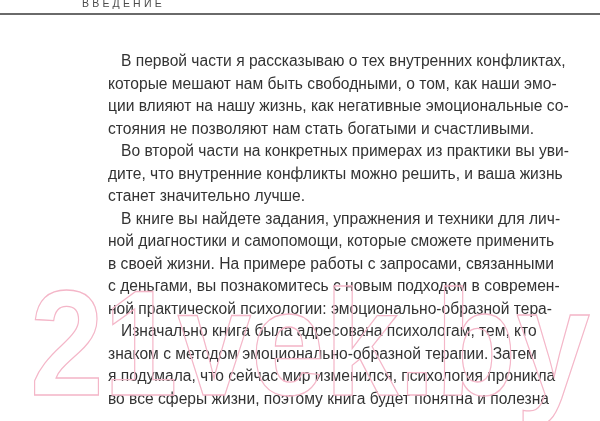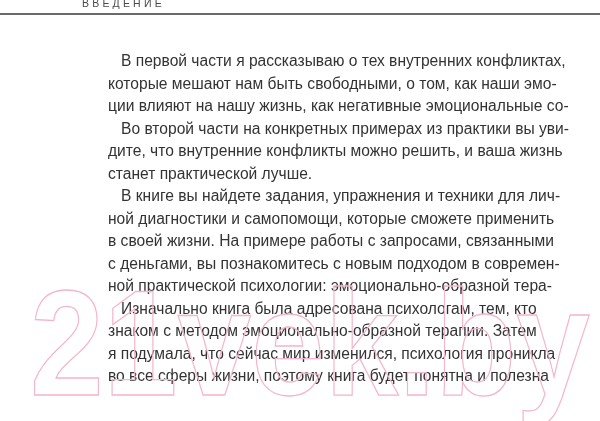--- a/index.html
+++ b/index.html
@@ -78,25 +78,26 @@
 <body>
 
 <div class="running-head">ВВЕДЕНИЕ</div>
 <div class="head-rule"></div>
 
 <div class="body-text">
   <p>
     <span class="line first">В первой части я рассказываю о тех внутренних конфликтах,</span>
     <span class="line">которые мешают нам быть свободными, о том, как наши эмо-</span>
     <span class="line">ции влияют на нашу жизнь, как негативные эмоциональные со-</span>
+    <span class="line last">стояния не позволяют нам стать богатыми и счастливыми.</span>
   </p>
   <p>
     <span class="line first">Во второй части на конкретных примерах из практики вы уви-</span>
     <span class="line">дите, что внутренние конфликты можно решить, и ваша жизнь</span>
-    <span class="line last">станет практической лучше.</span>
+    <span class="line last">станет значительно лучше.</span>
   </p>
   <p>
     <span class="line first">В книге вы найдете задания, упражнения и техники для лич-</span>
     <span class="line">ной диагностики и самопомощи, которые сможете применить</span>
     <span class="line">в своей жизни. На примере работы с запросами, связанными</span>
     <span class="line">с деньгами, вы познакомитесь с новым подходом в современ-</span>
     <span class="line">ной практической психологии: эмоционально-образной тера-</span>
   </p>
   <p>
     <span class="line first">Изначально книга была адресована психологам, тем, кто</span>

